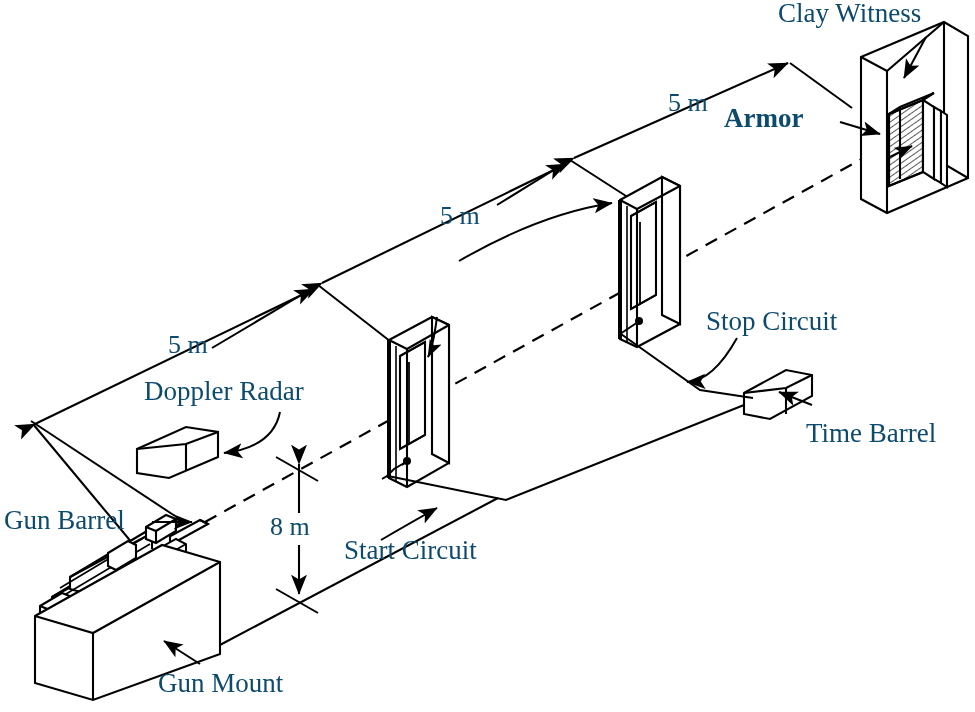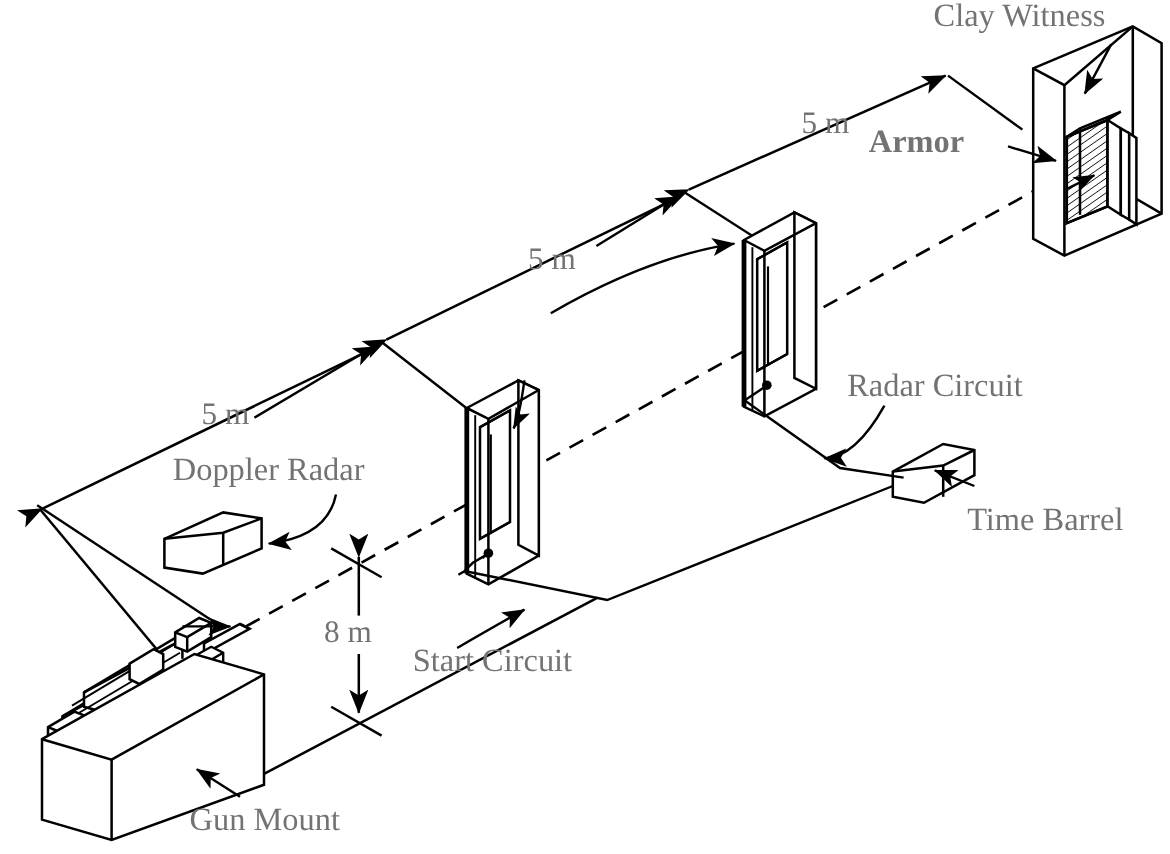--- a/index.html
+++ b/index.html
@@ -1,19 +1,19 @@
 <!DOCTYPE html>
 <html><head>
 <meta charset="utf-8">
 <style>
   html,body{margin:0;padding:0;background:#ffffff;}
   #stage{position:relative;width:975px;height:712px;background:#fff;overflow:hidden;
          font-family:"Liberation Serif","DejaVu Serif",serif;}
   #art{position:absolute;left:0;top:0;width:975px;height:712px;}
-  .lbl{position:absolute;color:#737373;font-family:"Liberation Serif","DejaVu Serif",serif;
+  .lbl{position:absolute;color:#0c4a6e;font-family:"Liberation Serif","DejaVu Serif",serif;
        white-space:nowrap;line-height:1;}
   .lbl-lg{font-size:27px;}
   .dim{font-size:26px;}
 </style>
 </head>
 <body>
 
 <div id="stage">
 
   <svg id="art" viewBox="0 0 975 712">
@@ -225,28 +225,29 @@
 
   <div class="lbl lbl-lg" style="left:778px;top:0px;">Clay Witness</div>
 
   <div class="lbl lbl-lg" style="left:724px;top:105px;font-weight:bold;">Armor</div>
 
   <div class="lbl dim" style="left:668px;top:90px;">5 m</div>
 
   <div class="lbl dim" style="left:440px;top:203px;">5 m</div>
 
 
-  <div class="lbl lbl-lg" style="left:706px;top:308px;">Radar Circuit</div>
+  <div class="lbl lbl-lg" style="left:706px;top:308px;">Stop Circuit</div>
 
   <div class="lbl lbl-lg" style="left:806px;top:420px;">Time Barrel</div>
 
   <div class="lbl dim" style="left:168px;top:332px;">5 m</div>
 
   <div class="lbl lbl-lg" style="left:144px;top:378px;">Doppler Radar</div>
 
   <div class="lbl dim" style="left:270px;top:514px;">8 m</div>
 
+  <div class="lbl lbl-lg" style="left:4px;top:507px;">Gun Barrel</div>
 
   <div class="lbl lbl-lg" style="left:344px;top:537px;text-align:center;">Start Circuit</div>
 
   <div class="lbl lbl-lg" style="left:158px;top:670px;">Gun Mount</div>
 
 </div>
 
 </body></html>

